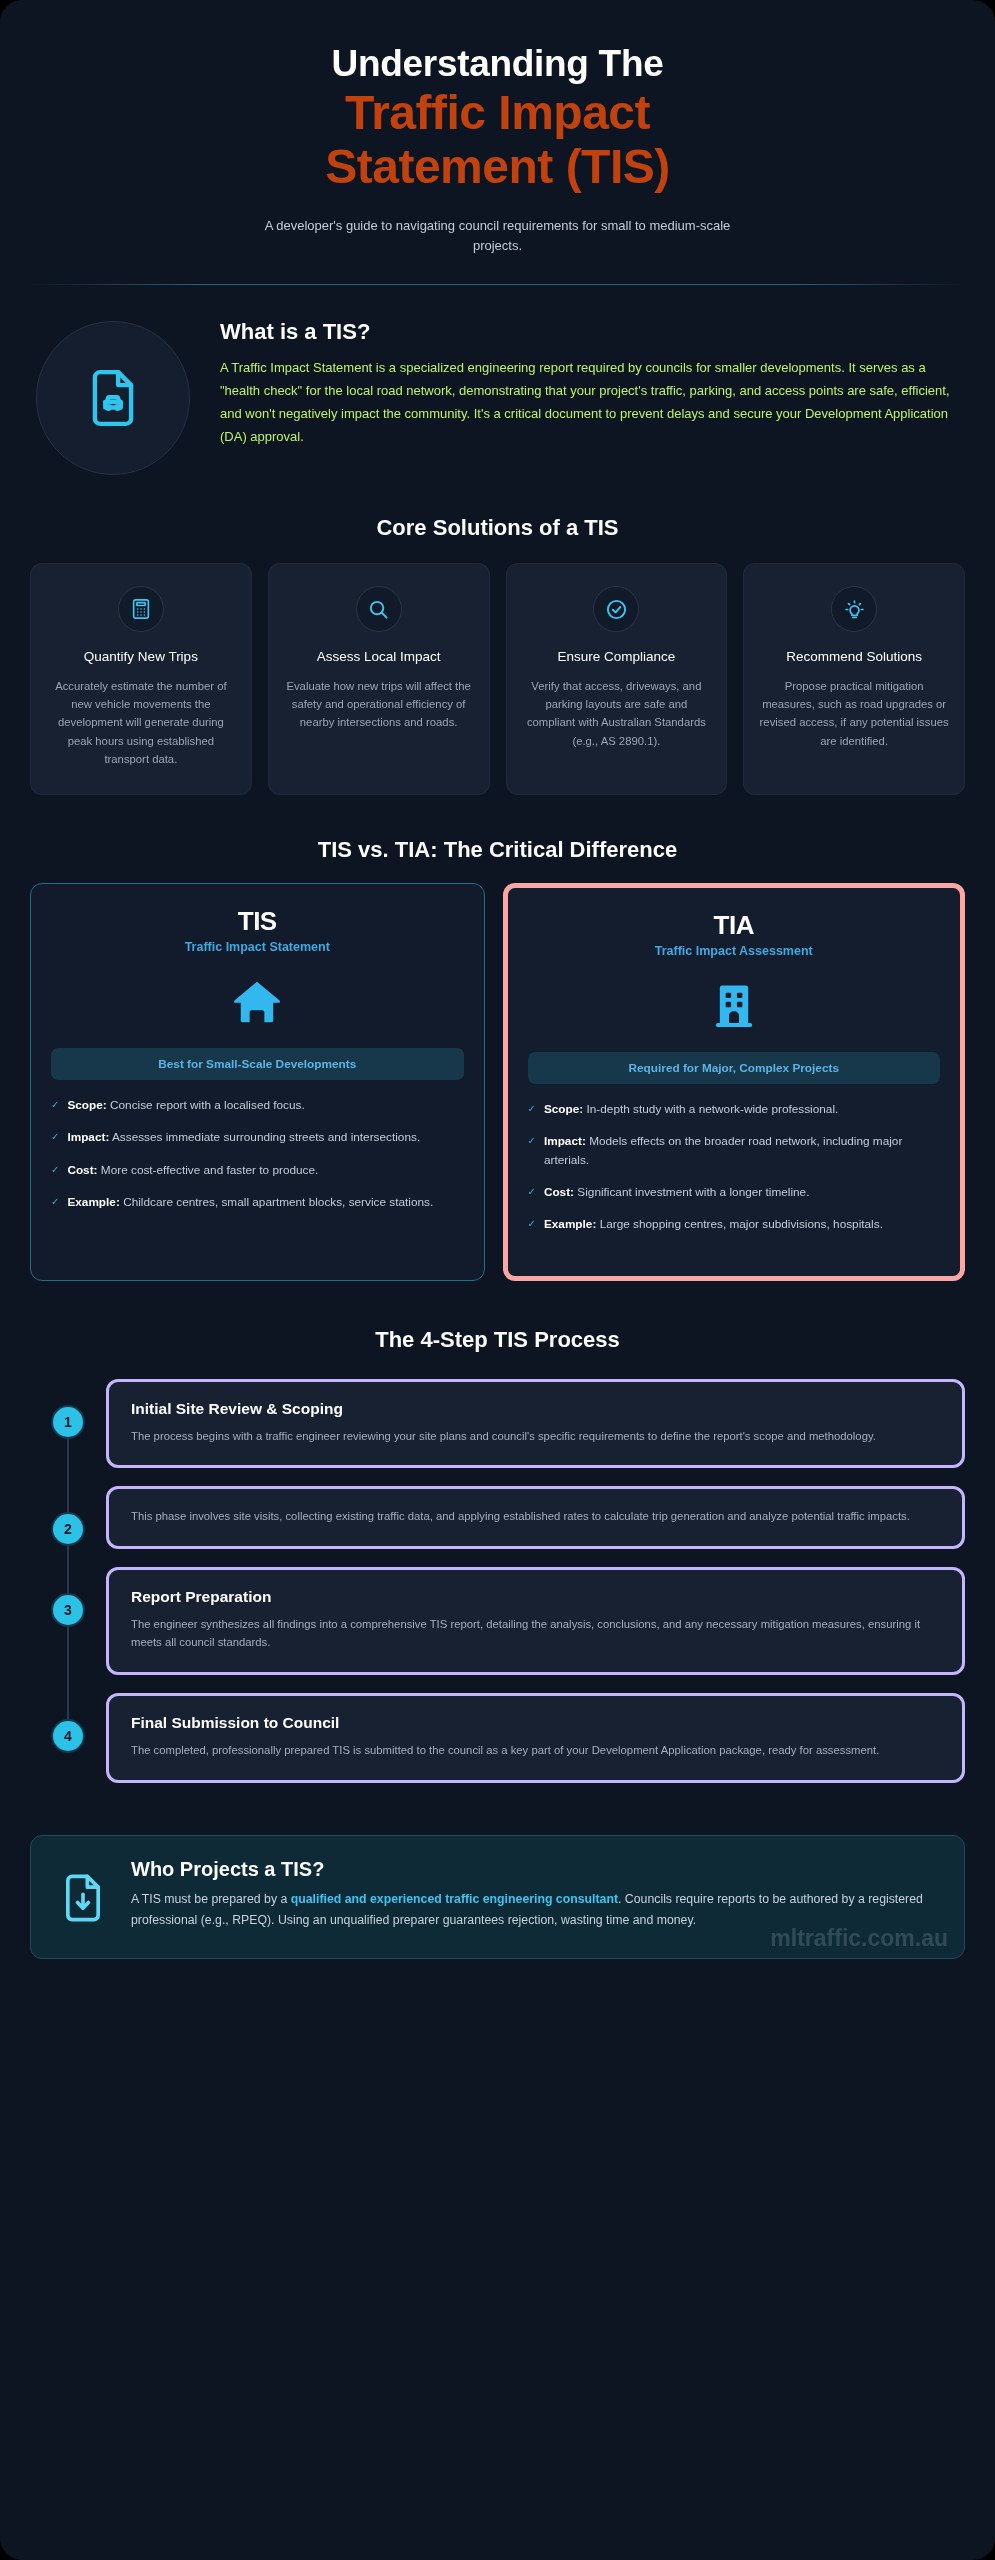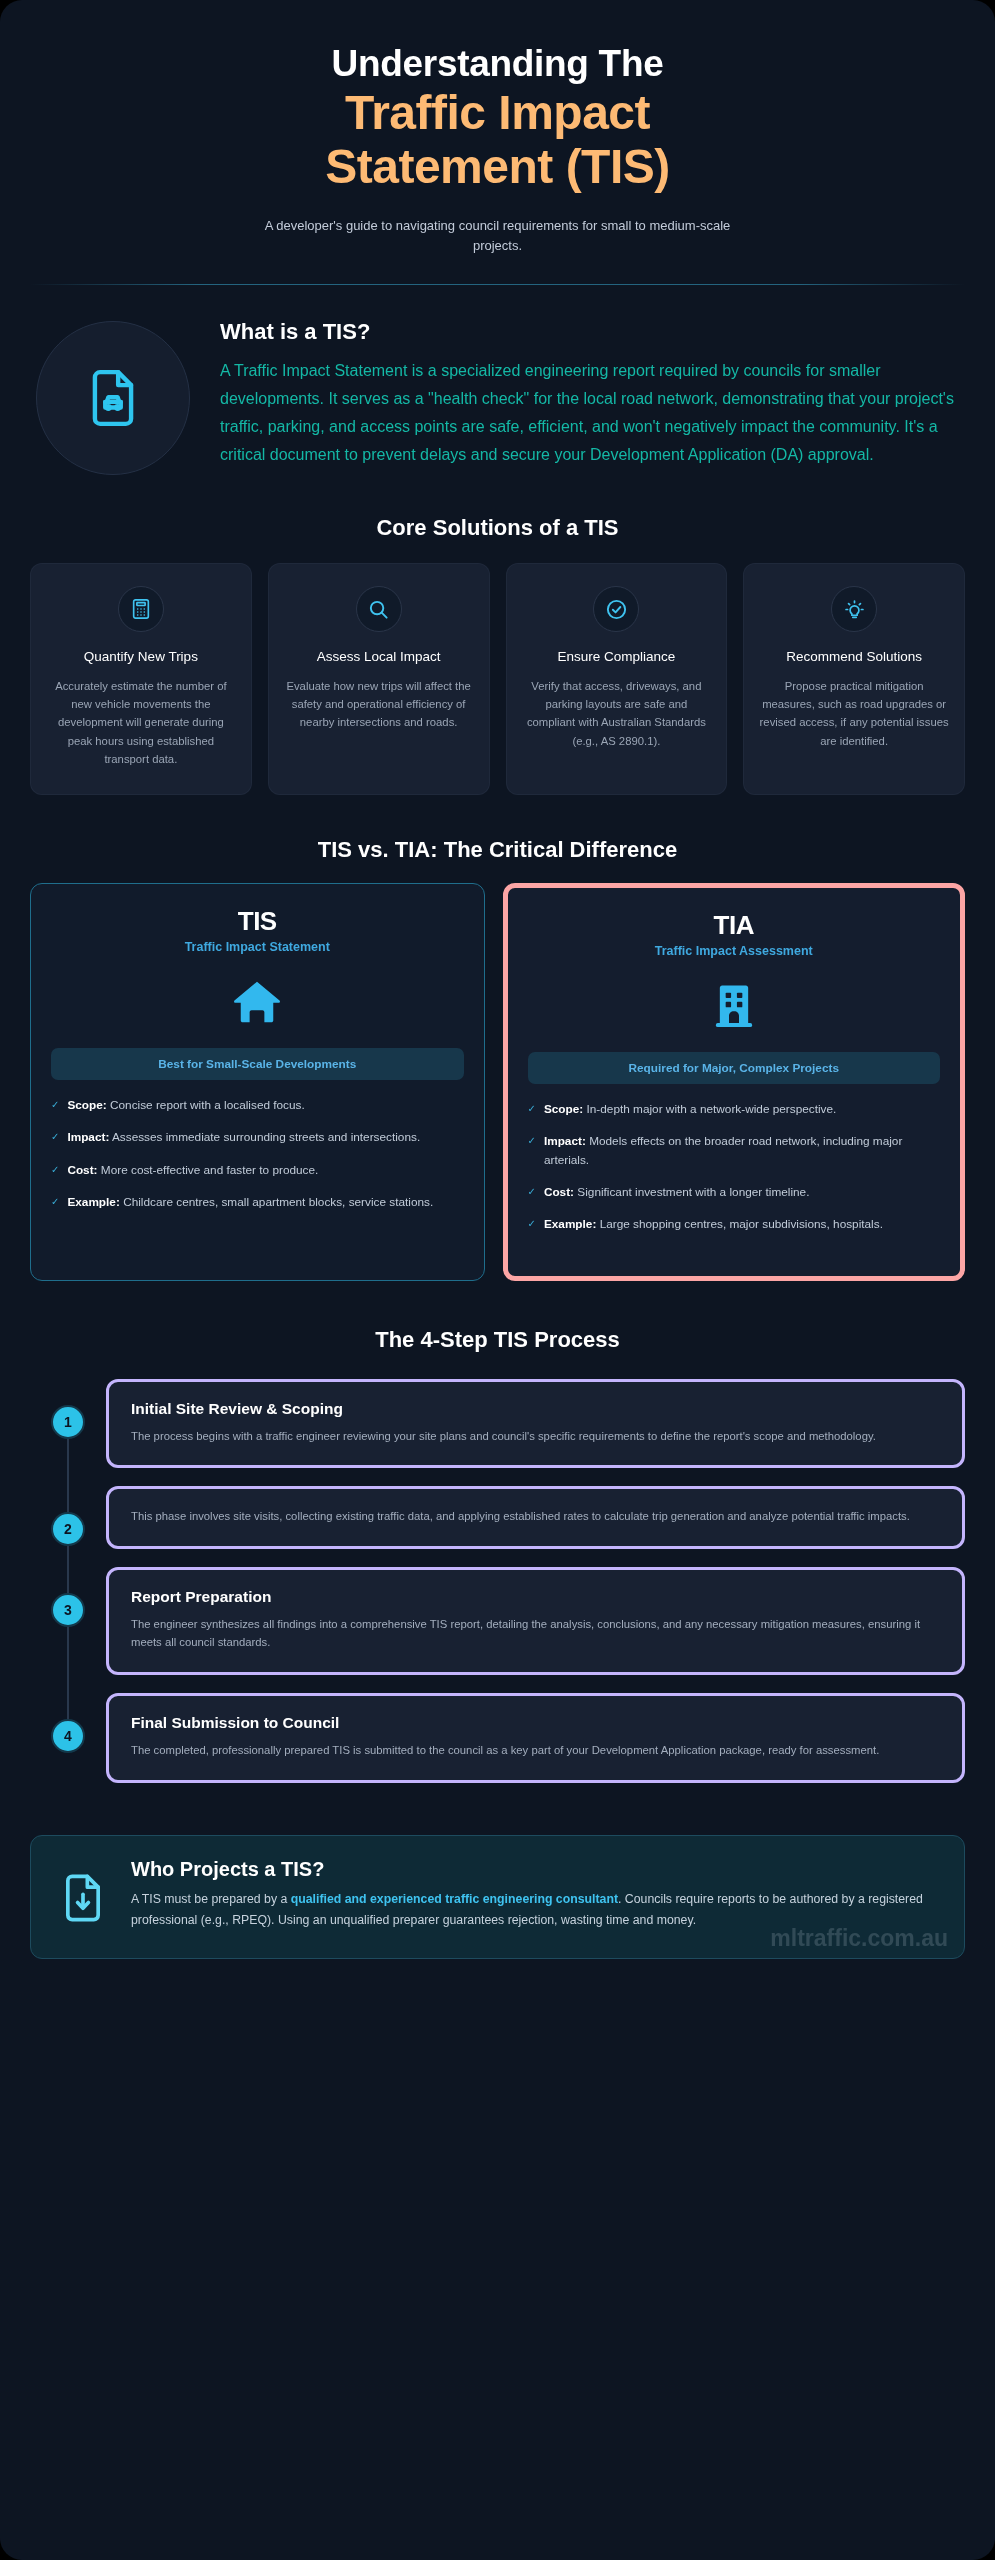--- a/index.html
+++ b/index.html
@@ -17,21 +17,21 @@
     overflow:hidden;
   }
 
   
   .header { padding: 42px 60px 0 60px; text-align:center; }
   .h-line1 {
     font-size:37px; font-weight:bold; color:#ffffff;
     letter-spacing:-0.3px; line-height:1.18;
   }
   .h-line2 {
-    font-size:48px; font-weight:bold; color:#fdba74;
+    font-size:48px; font-weight:bold; color:#c2410c;
     line-height:1.13; letter-spacing:-0.5px;
   }
   .subtitle {
     margin-top:22px;
     font-size:13px; color:#c3ccda; line-height:1.55;
     max-width:470px; margin-left:auto; margin-right:auto;
   }
   .divider {
     margin:28px 30px 0 30px; height:1px;
     background:linear-gradient(90deg, rgba(63,195,240,0) 0%, rgba(63,195,240,0.45) 18%, rgba(63,195,240,0.45) 82%, rgba(63,195,240,0) 100%);
@@ -40,21 +40,21 @@
   
   .whatis { display:flex; gap:30px; padding: 30px 36px 0 36px; align-items:flex-start; }
   .whatis-iconwrap {
     flex: 0 0 auto; width:154px; height:154px; border-radius:50%;
     background:#151e2e; border:1px solid #243045;
     display:flex; align-items:center; justify-content:center;
     margin-top:6px;
   }
   .whatis-body { flex:1; padding-top:4px; }
   .whatis-title { font-size:22px; font-weight:bold; color:#ffffff; margin-bottom:12px; }
-  .whatis-text { font-size:16px; color:#14b8a6; line-height:1.75; }
+  .whatis-text { font-size:13px; color:#bef264; line-height:1.75; }
 
   
   .section-title {
     text-align:center; font-size:22px; font-weight:bold; color:#ffffff;
   }
 
   
   .objectives-wrap { padding: 0 30px; }
   .obj-grid { display:flex; gap:16px; }
   .obj-card {
@@ -274,21 +274,21 @@
           <rect x="8" y="5.6" width="2.6" height="2.6" rx="0.4" fill="#141d2e"></rect>
           <rect x="13.4" y="5.6" width="2.6" height="2.6" rx="0.4" fill="#141d2e"></rect>
           <rect x="8" y="10" width="2.6" height="2.6" rx="0.4" fill="#141d2e"></rect>
           <rect x="13.4" y="10" width="2.6" height="2.6" rx="0.4" fill="#141d2e"></rect>
         </svg>
       </div>
       <div class="cmp-pill">Required for Major, Complex Projects</div>
       <ul class="cmp-list">
         <li class="cmp-li">
           <span class="chk">✓</span>
-          <span class="cmp-li-text"><b>Scope:</b> <span>In-depth major with a network-wide perspective.</span></span>
+          <span class="cmp-li-text"><b>Scope:</b> <span>In-depth study with a network-wide professional.</span></span>
         </li>
         <li class="cmp-li">
           <span class="chk">✓</span>
           <span class="cmp-li-text"><b>Impact:</b> <span>Models effects on the broader road network, including major arterials.</span></span>
         </li>
         <li class="cmp-li">
           <span class="chk">✓</span>
           <span class="cmp-li-text"><b>Cost:</b> <span>Significant investment with a longer timeline.</span></span>
         </li>
         <li class="cmp-li">

